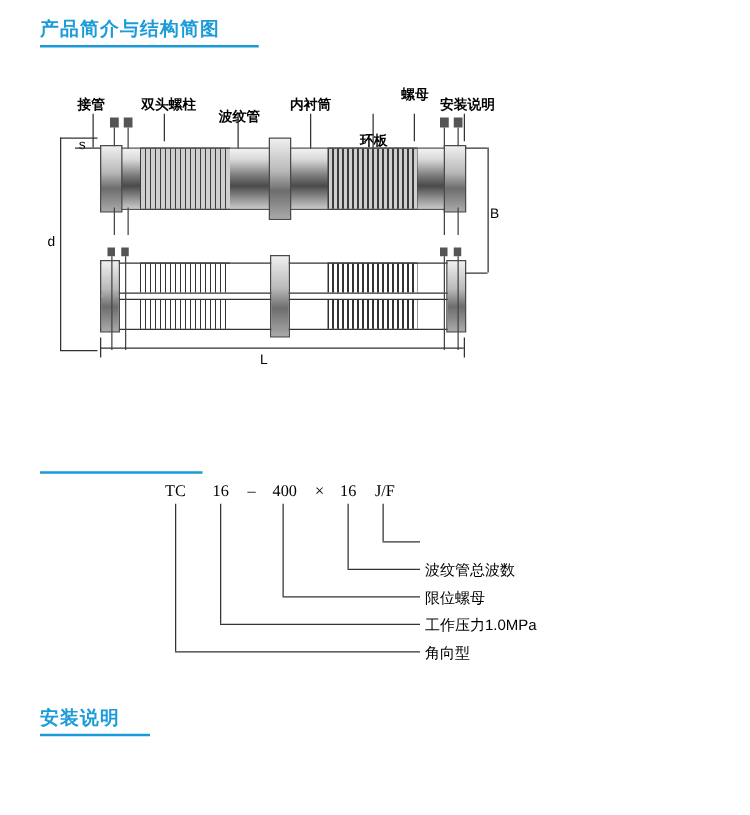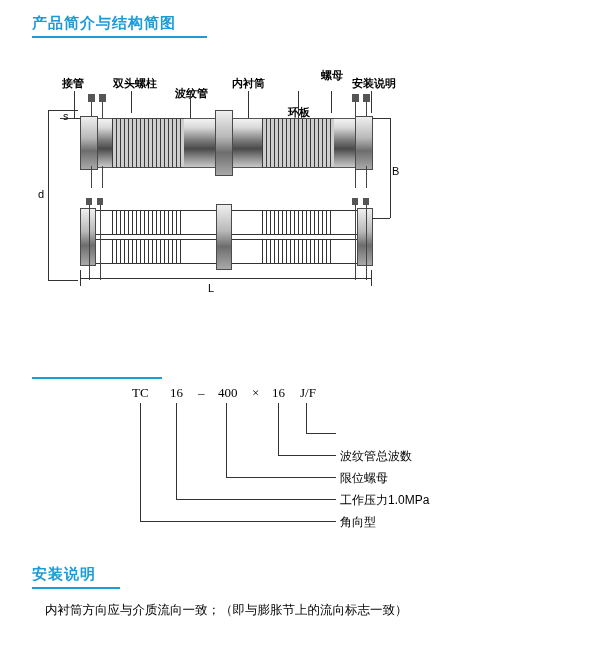--- a/index.html
+++ b/index.html
@@ -233,16 +233,15 @@
     <div class="code-desc" style="left:340px;top:73px;">波纹管总波数</div>
     <div class="code-desc" style="left:340px;top:95px;">限位螺母</div>
     <div class="code-desc" style="left:340px;top:117px;">工作压力1.0MPa</div>
     <div class="code-desc" style="left:340px;top:139px;">角向型</div>
   </div>
 
   <div class="sec-title" style="left:32px;top:565px;">安装说明</div>
   <div class="sec-underline" style="left:32px;top:587px;width:88px;"></div>
 
   <div class="notes">
-    <div class="note-line">内衬筒方向应与介质流向一致；（即与膨胀节上的流向标志一致）</div>
   </div>
 
 </div>
 
 </body></html>

